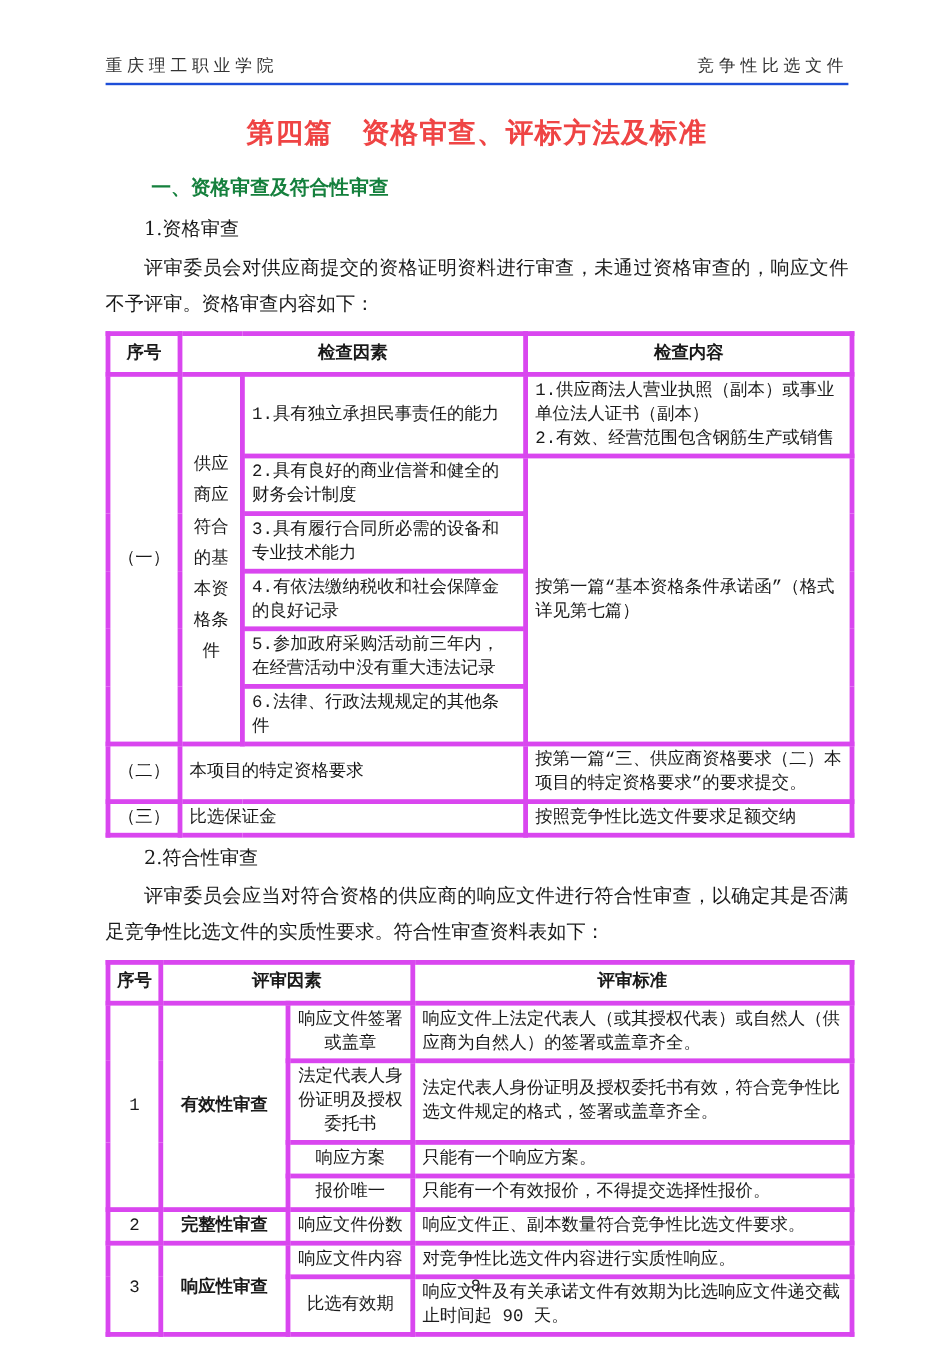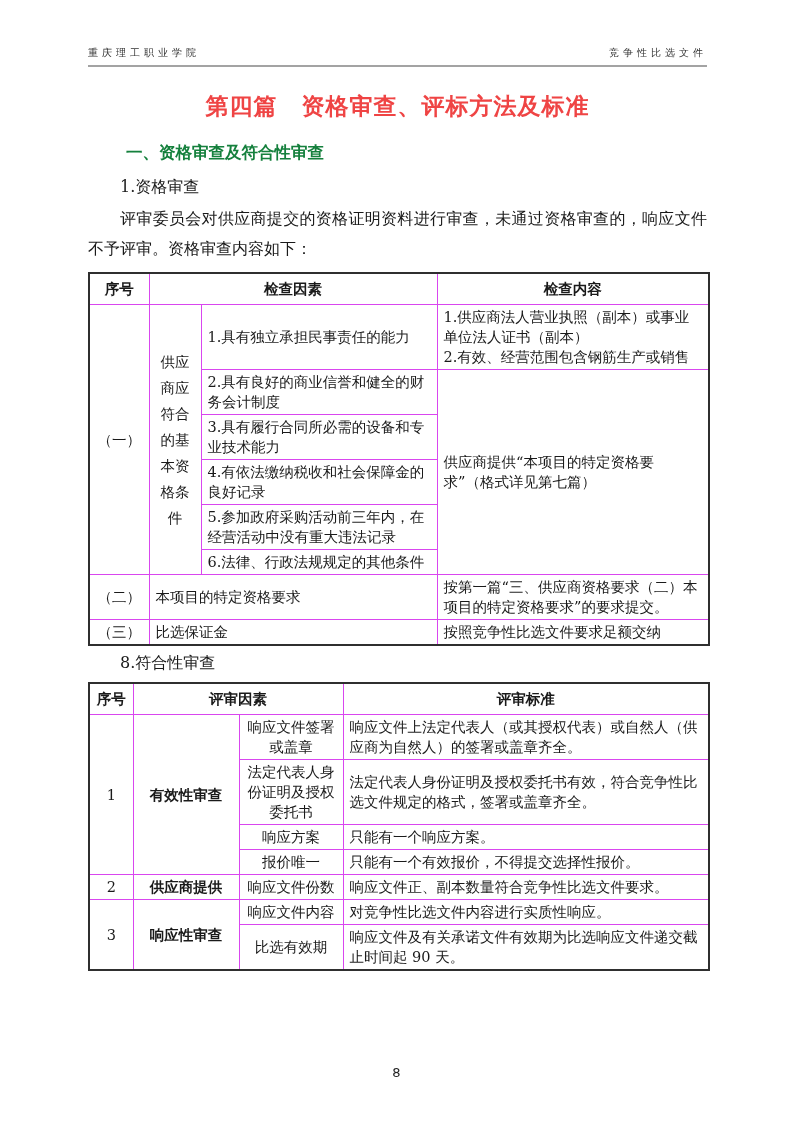--- a/index.html
+++ b/index.html
@@ -8,22 +8,22 @@
     width:793px;height:1122px;
     box-sizing:border-box;
     padding:46px 86px 0 88px;
     background:#ffffff;
     font-family:"DejaVu Serif","Liberation Serif",serif;
     color:#1a1a1a;
     overflow:hidden;
   }
   .doc-header{
     display:flex;justify-content:space-between;align-items:center;
-    font-size:10px;letter-spacing:4px;color:#333;
-    border-bottom:2px solid #a3a3a3;
+    font-size:14px;letter-spacing:4px;color:#333;
+    border-bottom:2px solid #1d4ed8;
     padding-bottom:5px;
   }
   .doc-title{
     margin:24px 0 0 0;
     text-align:center;
     font-size:23px;font-weight:bold;letter-spacing:1px;color:#ef4444;
   }
   .sec-heading{
     margin:20px 0 0 0;
     font-size:16.5px;font-weight:bold;text-indent:2.3em;color:#15803d;
@@ -38,24 +38,25 @@
     text-align:justify;text-indent:2em;
   }
   table.doc-table{
     width:620px;
     border-collapse:collapse;
     margin-top:8px;
     font-size:14.5px;line-height:20px;
     table-layout:fixed;
   }
   table.doc-table th,table.doc-table td{
-    border:1px solid #d946ef;
+    border:4px solid #d946ef;
     padding:2px 6px;
     vertical-align:middle;
     word-break:break-word;
+    font-family:Liberation Mono, monospace;
   }
   table.doc-table{border:2px solid #2f2f2f;}
   table.doc-table th{font-weight:bold;text-align:center;padding:5px 4px;}
   .cell-seq{text-align:center;}
   .cell-cat-vertical{
     text-align:center;
     padding:4px 11px;
     word-break:break-all;
     line-height:26px;
   }
@@ -101,21 +102,21 @@
     </tr>
     <tr>
       <td rowspan="6" class="cell-seq">（一）</td>
       <td rowspan="6" class="cell-cat-vertical">供应商应符合的基本资格条件</td>
       <td class="cell-factor">1.具有独立承担民事责任的能力</td>
       <td class="cell-content">1.供应商法人营业执照（副本）或事业单位法人证书（副本）
 2.有效、经营范围包含钢筋生产或销售</td>
     </tr>
     <tr>
       <td class="cell-factor">2.具有良好的商业信誉和健全的财务会计制度</td>
-      <td rowspan="5" class="cell-content">供应商提供“本项目的特定资格要求”（格式详见第七篇）</td>
+      <td rowspan="5" class="cell-content">按第一篇“基本资格条件承诺函”（格式详见第七篇）</td>
     </tr>
     <tr>
       <td class="cell-factor">3.具有履行合同所必需的设备和专业技术能力</td>
     </tr>
     <tr>
       <td class="cell-factor">4.有依法缴纳税收和社会保障金的良好记录</td>
     </tr>
     <tr>
       <td class="cell-factor">5.参加政府采购活动前三年内，在经营活动中没有重大违法记录</td>
     </tr>
@@ -128,21 +129,22 @@
       <td class="cell-content">按第一篇“三、供应商资格要求（二）本项目的特定资格要求”的要求提交。</td>
     </tr>
     <tr>
       <td class="cell-seq">（三）</td>
       <td colspan="2" class="cell-factor">比选保证金</td>
       <td class="cell-content">按照竞争性比选文件要求足额交纳</td>
     </tr>
   </tbody>
     </table>
 
-  <div class="sub-heading" style="margin-top:7px">8.符合性审查</div>
+  <div class="sub-heading" style="margin-top:7px">2.符合性审查</div>
+  <p class="para">评审委员会应当对符合资格的供应商的响应文件进行符合性审查，以确定其是否满足竞争性比选文件的实质性要求。符合性审查资料表如下：</p>
 
   <table class="doc-table">
     <colgroup>
       <col style="width:44px">
         <col style="width:106px">
         <col style="width:104px">
         <col style="width:366px">
     </colgroup>
     <tbody>
         <tr>
@@ -163,21 +165,21 @@
     <tr>
       <td class="cell-factor-center">响应方案</td>
       <td class="cell-content">只能有一个响应方案。</td>
     </tr>
     <tr>
       <td class="cell-factor-center">报价唯一</td>
       <td class="cell-content">只能有一个有效报价，不得提交选择性报价。</td>
     </tr>
     <tr>
       <td class="cell-seq">2</td>
-      <td class="cell-cat">供应商提供</td>
+      <td class="cell-cat">完整性审查</td>
       <td class="cell-factor-center">响应文件份数</td>
       <td class="cell-content">响应文件正、副本数量符合竞争性比选文件要求。</td>
     </tr>
     <tr>
       <td rowspan="2" class="cell-seq">3</td>
       <td rowspan="2" class="cell-cat">响应性审查</td>
       <td class="cell-factor-center">响应文件内容</td>
       <td class="cell-content">对竞争性比选文件内容进行实质性响应。</td>
     </tr>
     <tr>

